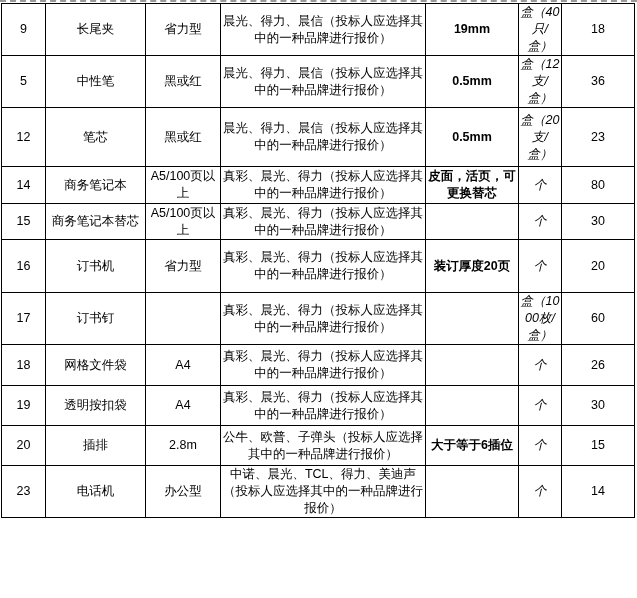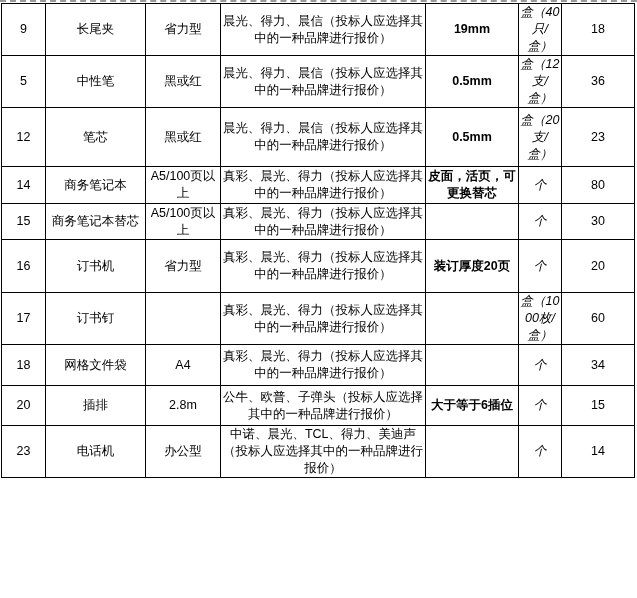--- a/index.html
+++ b/index.html
@@ -130,21 +130,30 @@
           <td class="col-unit">盒（1000枚/盒）</td>
           <td class="col-qty">60</td>
         </tr>
         <tr style="height: 41px;">
           <td class="col-seq">18</td>
           <td class="col-name">网格文件袋</td>
           <td class="col-spec">A4</td>
           <td class="col-brand">真彩、晨光、得力（投标人应选择其中的一种品牌进行报价）</td>
           <td class="col-size"></td>
           <td class="col-unit">个</td>
-          <td class="col-qty">34</td>
+          <td class="col-qty">26</td>
+        </tr>
+        <tr style="height: 40px;">
+          <td class="col-seq">19</td>
+          <td class="col-name">透明按扣袋</td>
+          <td class="col-spec">A4</td>
+          <td class="col-brand">真彩、晨光、得力（投标人应选择其中的一种品牌进行报价）</td>
+          <td class="col-size"></td>
+          <td class="col-unit">个</td>
+          <td class="col-qty">30</td>
         </tr>
         <tr style="height: 40px;">
           <td class="col-seq">20</td>
           <td class="col-name">插排</td>
           <td class="col-spec">2.8m</td>
           <td class="col-brand">公牛、欧普、子弹头（投标人应选择其中的一种品牌进行报价）</td>
           <td class="col-size">大于等于6插位</td>
           <td class="col-unit">个</td>
           <td class="col-qty">15</td>
         </tr>

